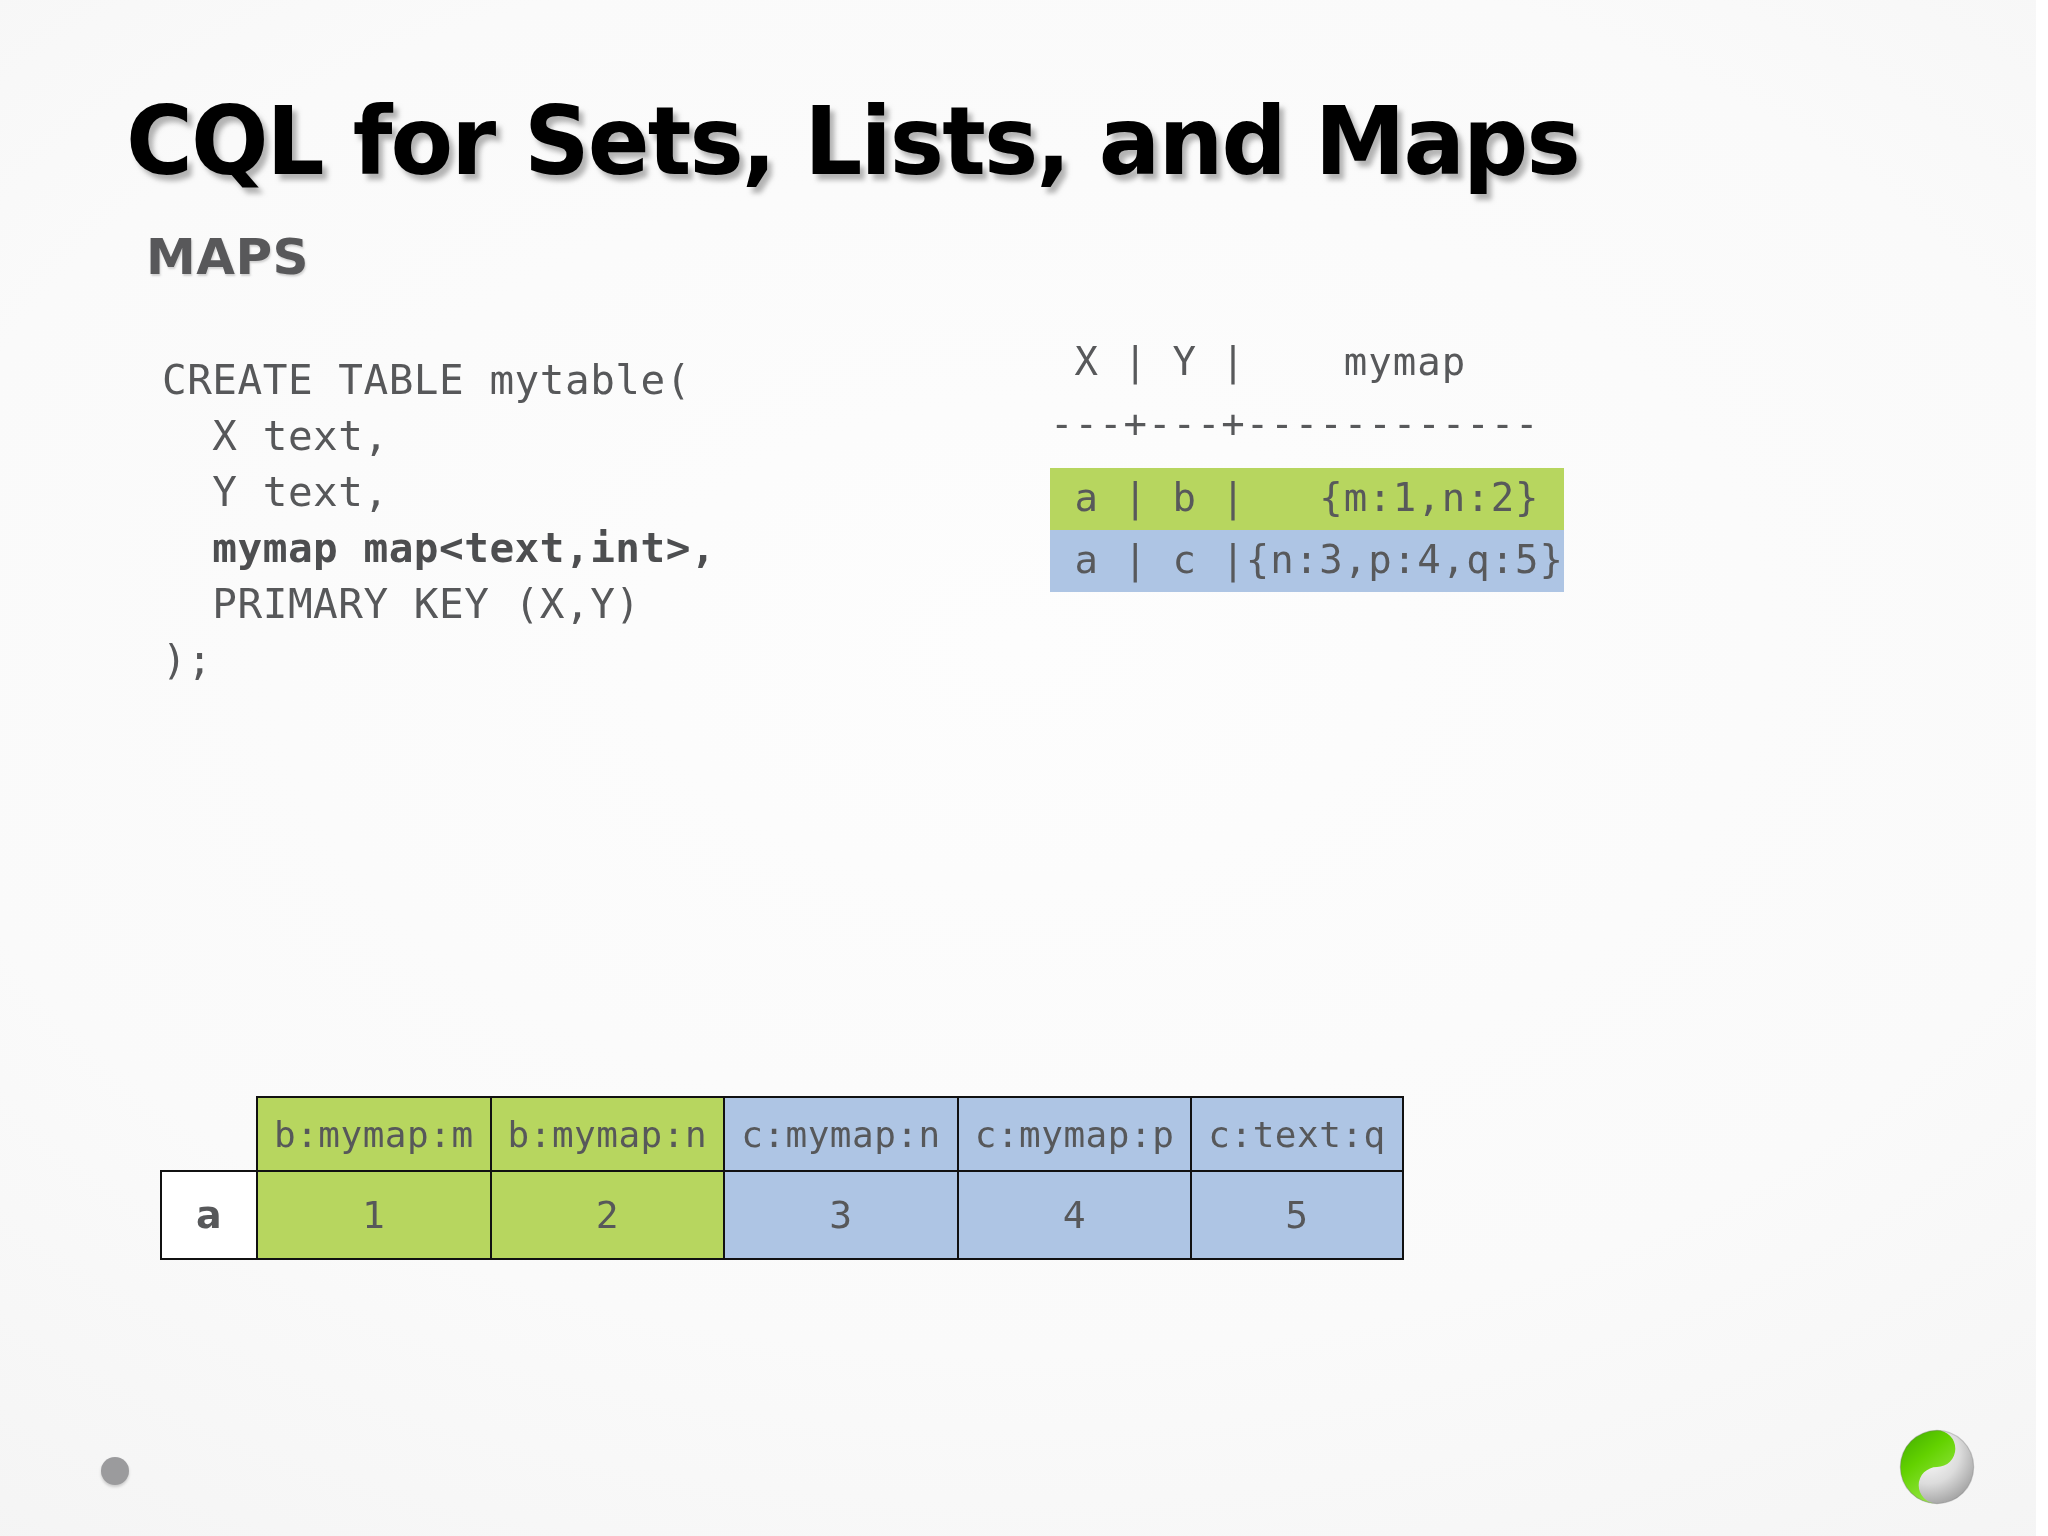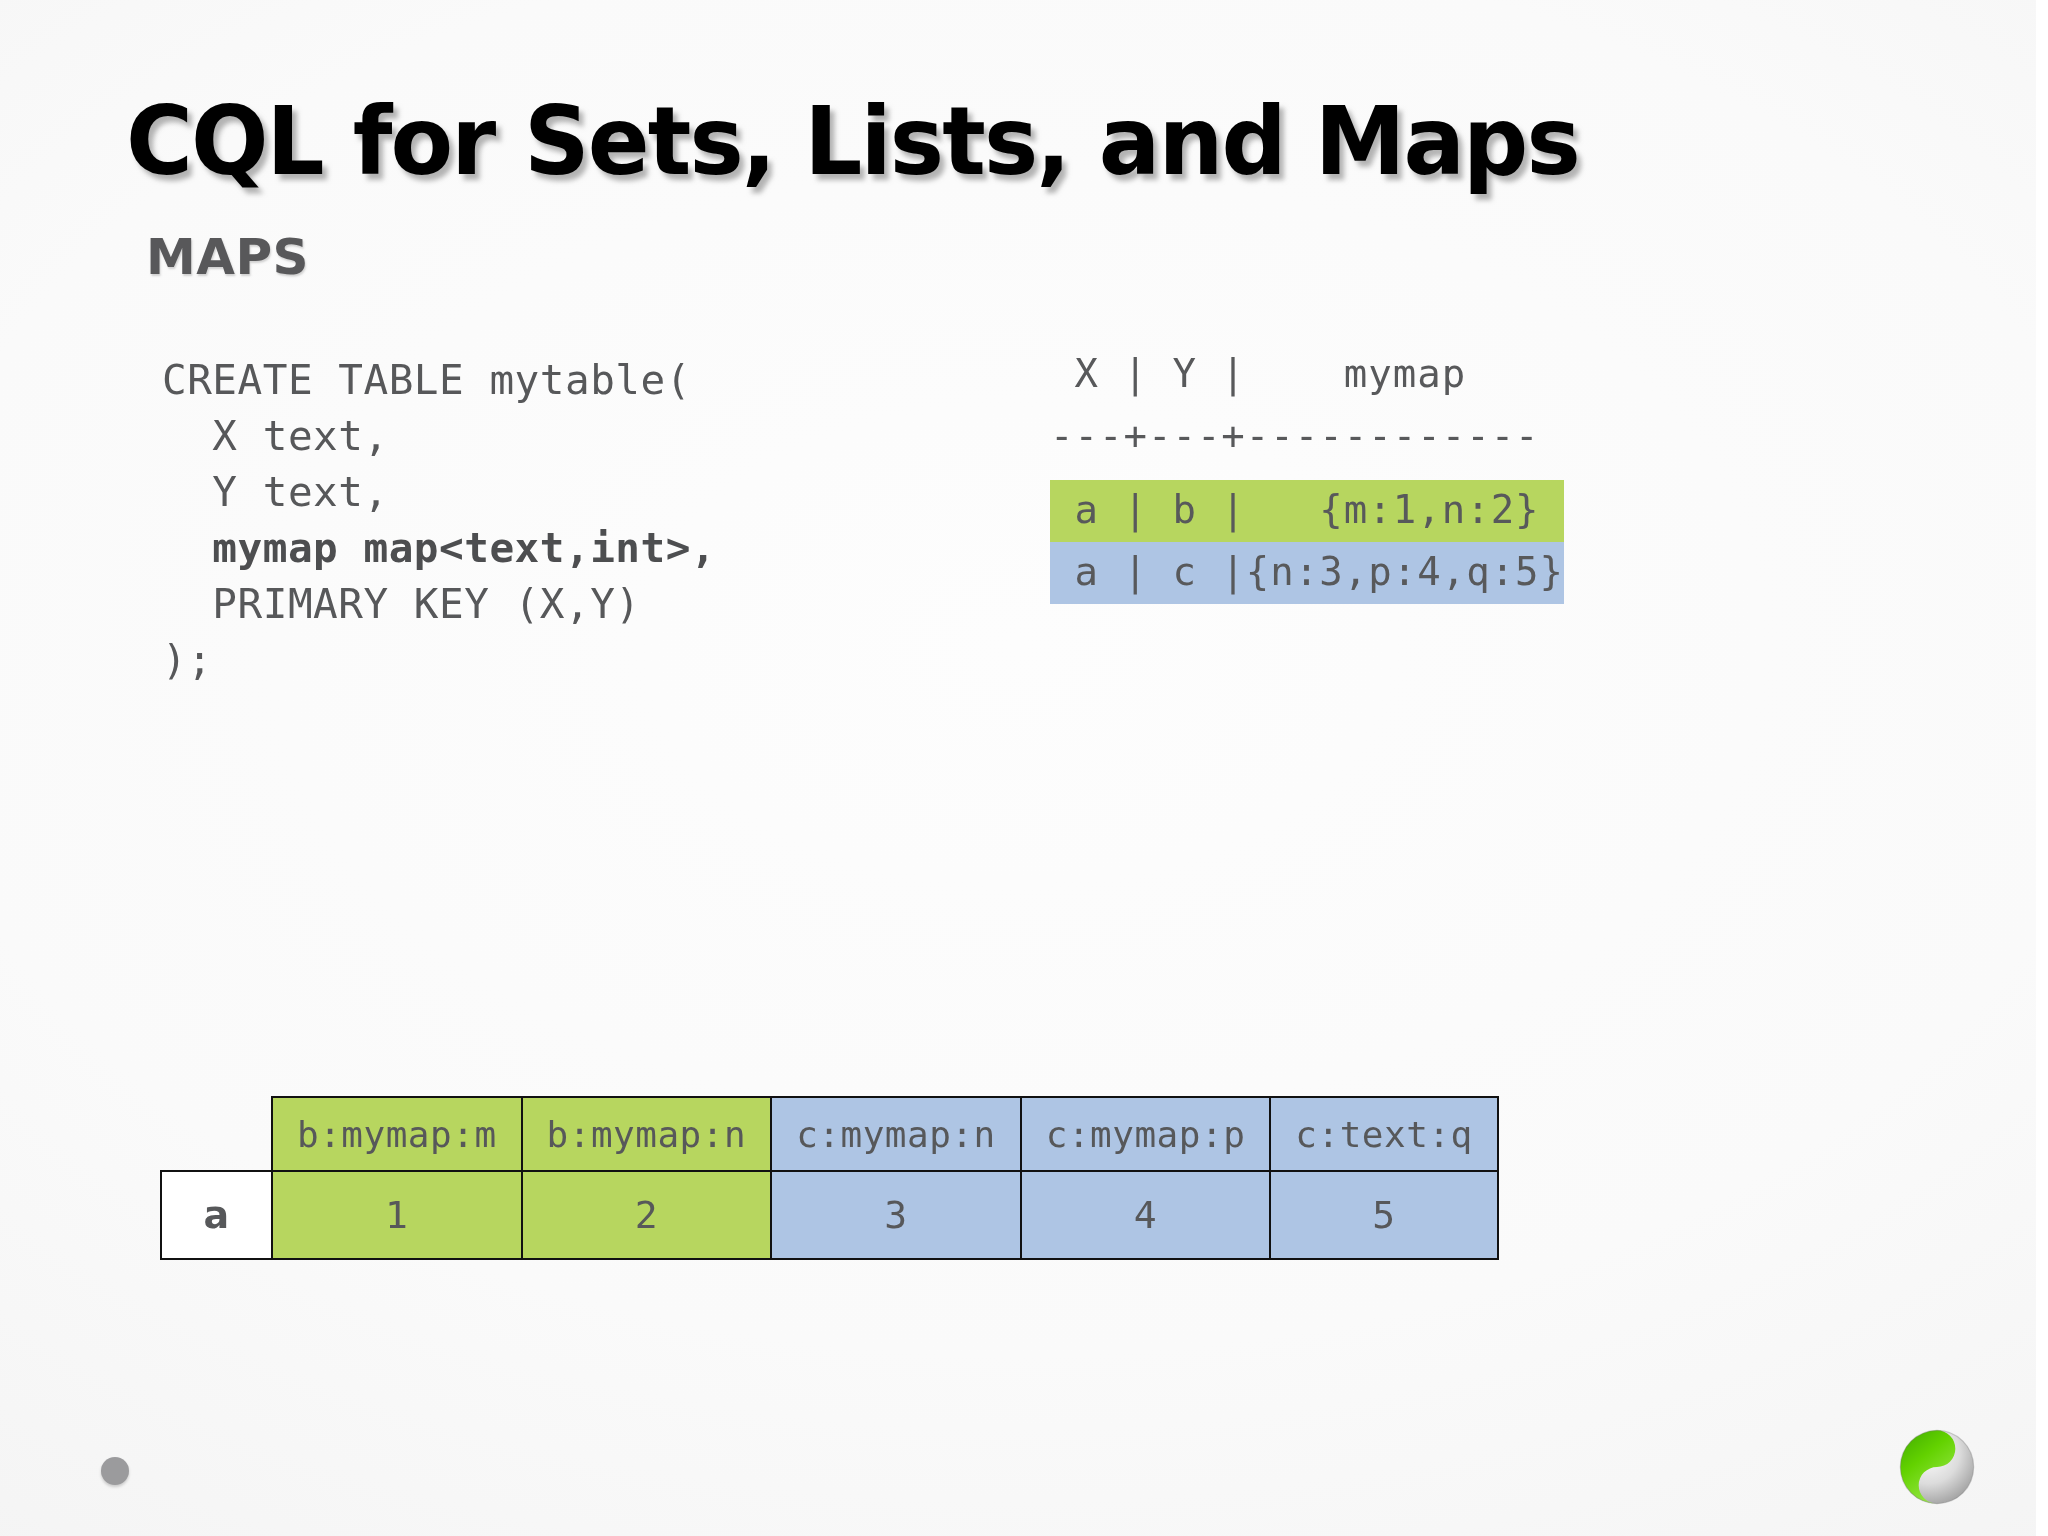--- a/index.html
+++ b/index.html
@@ -61,21 +61,21 @@
     color: #57585a;
     white-space: pre;
     letter-spacing: 0.5px;
   }
   .code-line.bold { font-weight: bold; color: #4d4e50; }
 
   
   .cql-out {
     position: absolute;
     left: 1050px;
-    top: 344px;
+    top: 332px;
     font-family: "DejaVu Sans Mono", "Liberation Mono", monospace;
     font-size: 39px;
     line-height: 56px;
     color: #58595b;
     white-space: pre;
     letter-spacing: 1px;
   }
   .cql-row { display: block; padding: 2px 0 4px 0; }
   .cql-row.green { background: #b7d65f; margin-top: 12px; }
   .cql-row.blue  { background: #aec5e4; }
@@ -89,21 +89,21 @@
     font-family: "DejaVu Sans Mono", "Liberation Mono", monospace;
   }
   .phys-table td {
     border: 2px solid #111111;
     font-size: 36px;
     color: #57585a;
     text-align: center;
     letter-spacing: 0.5px;
     white-space: nowrap;
   }
-  .phys-table tr.header-row td { height: 72px; padding: 0 24px; }
+  .phys-table tr.header-row td { height: 72px; padding: 0 16px; }
   .phys-table tr.value-row td  { height: 86px; padding: 0 16px; font-size: 38px; }
   .cell-green { background: #b7d65f; }
   .cell-blue  { background: #aec5e4; margin-top: 12px; }
   .cell-blank {
     background: transparent;
     border-top: none !important;
     border-left: none !important;
     border-bottom: 2px solid #111111;
     border-right: 2px solid #111111;
     width: 62px;

